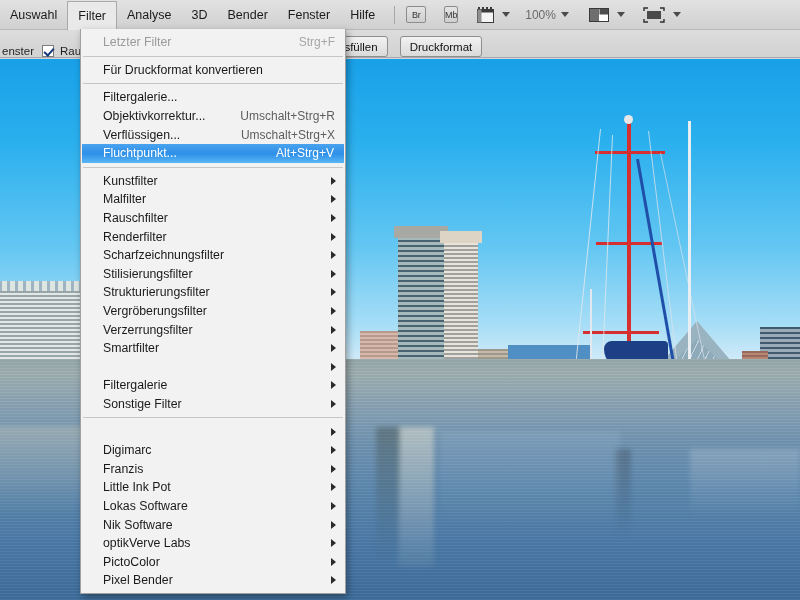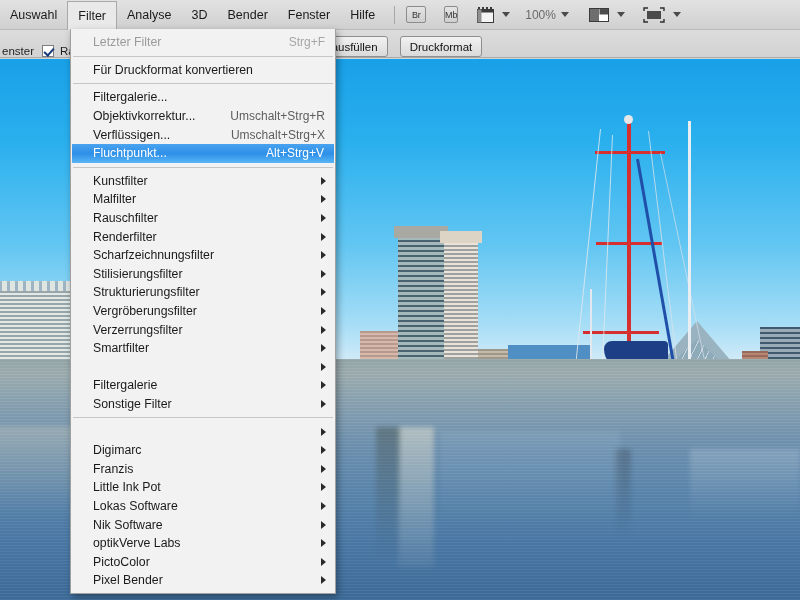--- a/index.html
+++ b/index.html
@@ -168,21 +168,21 @@
   }
   .win-h2 {
     position: absolute; left:0; top:0; width:100%; height:100%;
     background: repeating-linear-gradient(to bottom, rgba(55,80,100,.36) 0px, rgba(55,80,100,.36) 2px, rgba(255,255,255,.42) 2px, rgba(255,255,255,.42) 4px);
   }
   .mast { position: absolute; }
 
   
   .dropdown {
     position: absolute;
-    left: 70px; top: 29px;
+    left: 80px; top: 29px;
     width: 266px;
     background: #f2f2f2;
     border: 1px solid #a0a0a0;
     border-top: none;
     box-shadow: 2px 3px 7px rgba(0,0,0,0.35);
     z-index: 30;
     padding: 4px 0 3px 0;
     font-size: 12.3px;
     color: #1a1a1a;
   }

